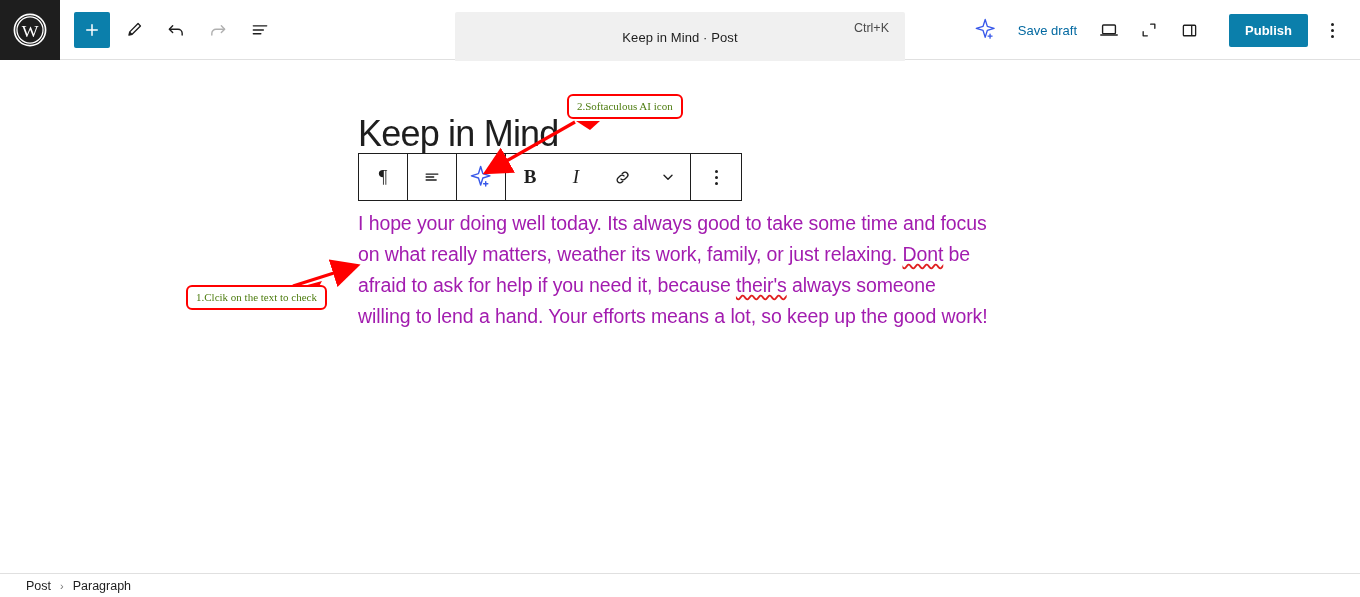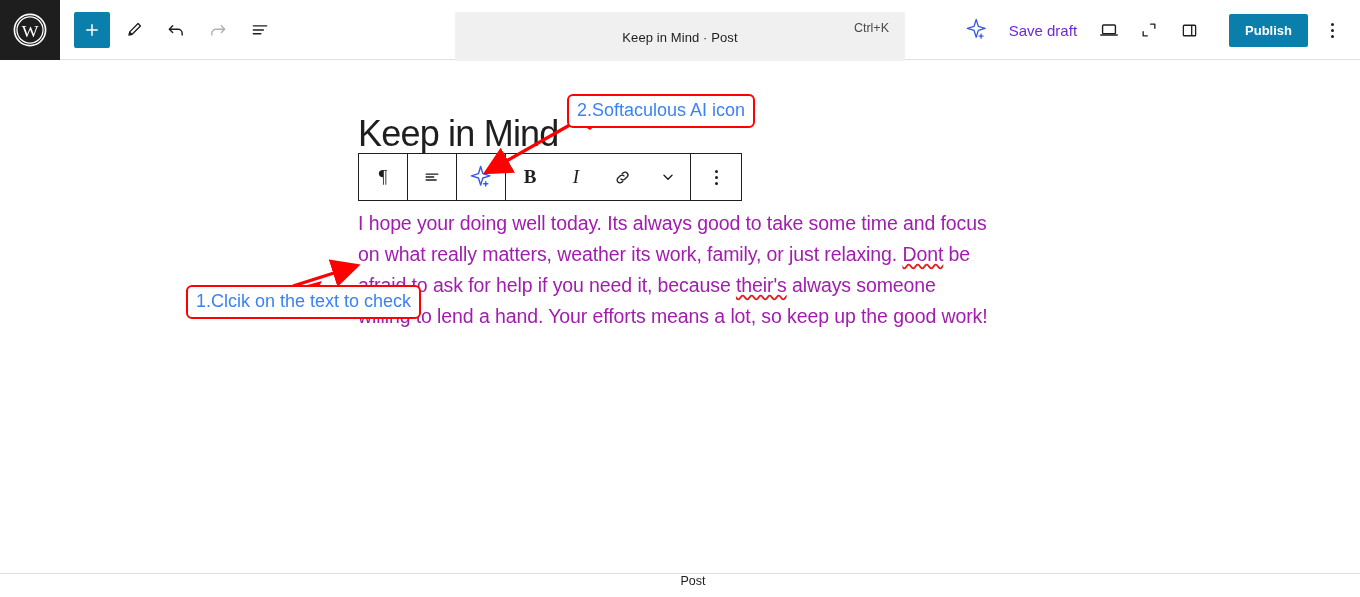--- a/index.html
+++ b/index.html
@@ -55,21 +55,21 @@
   .hdr-center .shortcut {
     position: absolute; right: 16px; top: 9px;
     font-size: 12.5px; color: #4a4a4a;
   }
 
   .hdr-right {
     position: absolute; right: 10px; top: 0; height: 60px;
     display: flex; align-items: center; gap: 4px;
   }
   .save-draft {
-    font-size: 15px; color: #6d28d9; background: none; border: none;
+    font-size: 13px; color: #0369a1; background: none; border: none;
     cursor: pointer; padding: 6px 10px; white-space: nowrap;
   }
   .publish-btn {
     background: #0b7fab; color: #fff;
     font-size: 13px; font-weight: 600;
     border: none; border-radius: 2px;
     padding: 9px 16px; cursor: pointer;
     margin-left: 18px;
   }
   .kebab-btn {
@@ -126,41 +126,41 @@
   .bt-btn.wide { width: 50px; }
   .bt-bold { font-size: 19px; font-weight: 700; color: #1e1e1e; font-family: "Liberation Serif", serif; }
   .bt-ital { font-size: 19px; font-style: italic; color: #1e1e1e; font-family: "Liberation Serif", serif; }
 
   
   .anno {
     position: absolute;
     border: 2px solid #ff0000;
     border-radius: 6px;
     background: #fff;
-    color: #3b82f6;
-    font-size: 18px;
-    font-family: Liberation Sans, sans-serif;
+    color: #4d7c0f;
+    font-size: 11px;
+    font-family: Liberation Serif, serif;
     padding: 4px 8px;
     white-space: nowrap;
     z-index: 40;
     line-height: 1.2;
   }
   #anno2 { left: 567px; top: 94px; }
   #anno1 { left: 150px; top: 285px; margin-left: 36px; }
   .anno-svg { position: absolute; left: 0; top: 0; width: 1360px; height: 597px; pointer-events: none; z-index: 35; }
 
   
   .footer {
     position: absolute; bottom: 0; left: 0;
     width: 1360px; height: 24px;
     background: #fff;
     border-top: 1px solid #e0e0e0;
     display: flex; align-items: center;
     padding-left: 26px; gap: 9px;
-    font-size: 12.5px; color: #1e1e1e; flex-direction: column;
+    font-size: 12.5px; color: #1e1e1e;
   }
   .footer .chev { color: #757575; font-size: 11px; }
   .bc-item { cursor: pointer; }
 </style>
 </head>
 <body>
 
 <div id="app">
 
   <div class="header">

